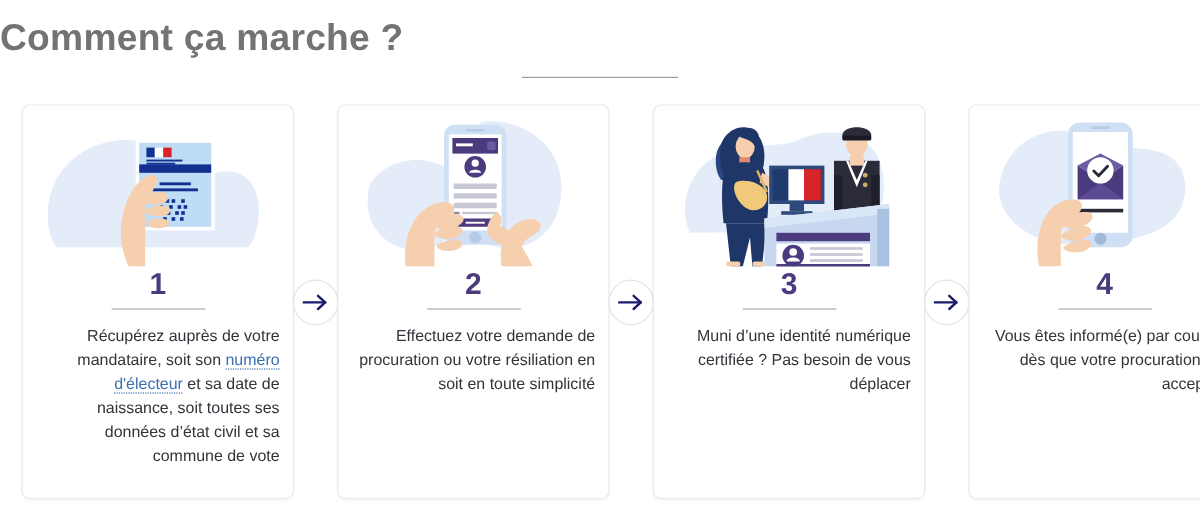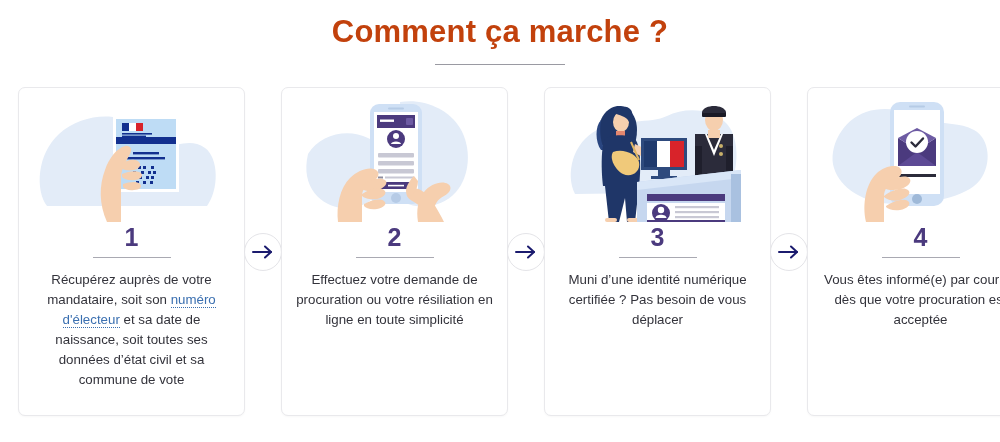--- a/index.html
+++ b/index.html
@@ -18,24 +18,24 @@
     width: 1000px;
     height: 442px;
   }
 
   
   .page-title {
     position: absolute;
     top: 10px;
     left: 0;
     width: 1000px;
-    text-align: center;
+    text-align: left;
     font-size: 31px;
     font-weight: bold;
-    color: #c2410c;
+    color: #737373;
     letter-spacing: 0.2px;
     line-height: 44px;
   }
   .title-rule {
     position: absolute;
     top: 64px;
     left: 435px;
     width: 130px;
     height: 1px;
     background: #9a9aa2;
@@ -85,21 +85,21 @@
   .num-rule {
     width: 78px;
     height: 1px;
     background: #a9a9b2;
     margin: 5px 0 12px 0;
   }
   .card-text {
     font-size: 13.3px;
     line-height: 20px;
     color: #33333b;
-    text-align: center;
+    text-align: right;
     width: 100%;
   }
   .card-text p { margin: 0; }
   .card-text p + p { margin-top: 14px; }
   .inline-link {
     color: #3a6fb0;
     text-decoration: none;
     border-bottom: 1px dotted #3a6fb0;
     cursor: pointer;
   }
@@ -223,21 +223,21 @@
           <path d="M72 110 C79 106 88 104 92 107 C96 110 91 114 85 115 C78 116 74 114 72 112 Z" fill="#f6cfae"></path>
 
           <path d="M152 128 C146 116 140 106 134 100 C128 94 120 92 116 96 C112 100 116 105 122 108 L128 112 L128 128 Z" fill="#f6cfae"></path>
           <path d="M122 82 C118 86 114 92 114 97 C114 101 118 103 121 100 C124 97 126 92 126 87 Z" fill="#f6cfae"></path>
           <path d="M126 128 C124 116 126 106 132 98 C138 90 150 86 156 90 C161 93 158 99 152 102 C146 105 142 110 142 118 L142 128 Z" fill="#f6cfae"></path>
         </svg>
       </div>
       <div class="step-num">2</div>
       <div class="num-rule"></div>
       <div class="card-text">
-        <p>Effectuez votre demande de procuration ou votre résiliation en ligne en toute simplicité</p>
+        <p>Effectuez votre demande de procuration ou votre résiliation en soit en toute simplicité</p>
       </div>
     </div>
 
     <div class="arrow-holder">
       <div class="arrow-circle">
         <svg width="22" height="16" viewBox="0 0 22 16" xmlns="http://www.w3.org/2000/svg">
           <path d="M1 8 H19" stroke="#1b1b6e" stroke-width="2" fill="none" stroke-linecap="round"></path>
           <path d="M13 2.5 L19 8 L13 13.5" stroke="#1b1b6e" stroke-width="2" fill="none" stroke-linecap="round" stroke-linejoin="round"></path>
         </svg>
       </div>

